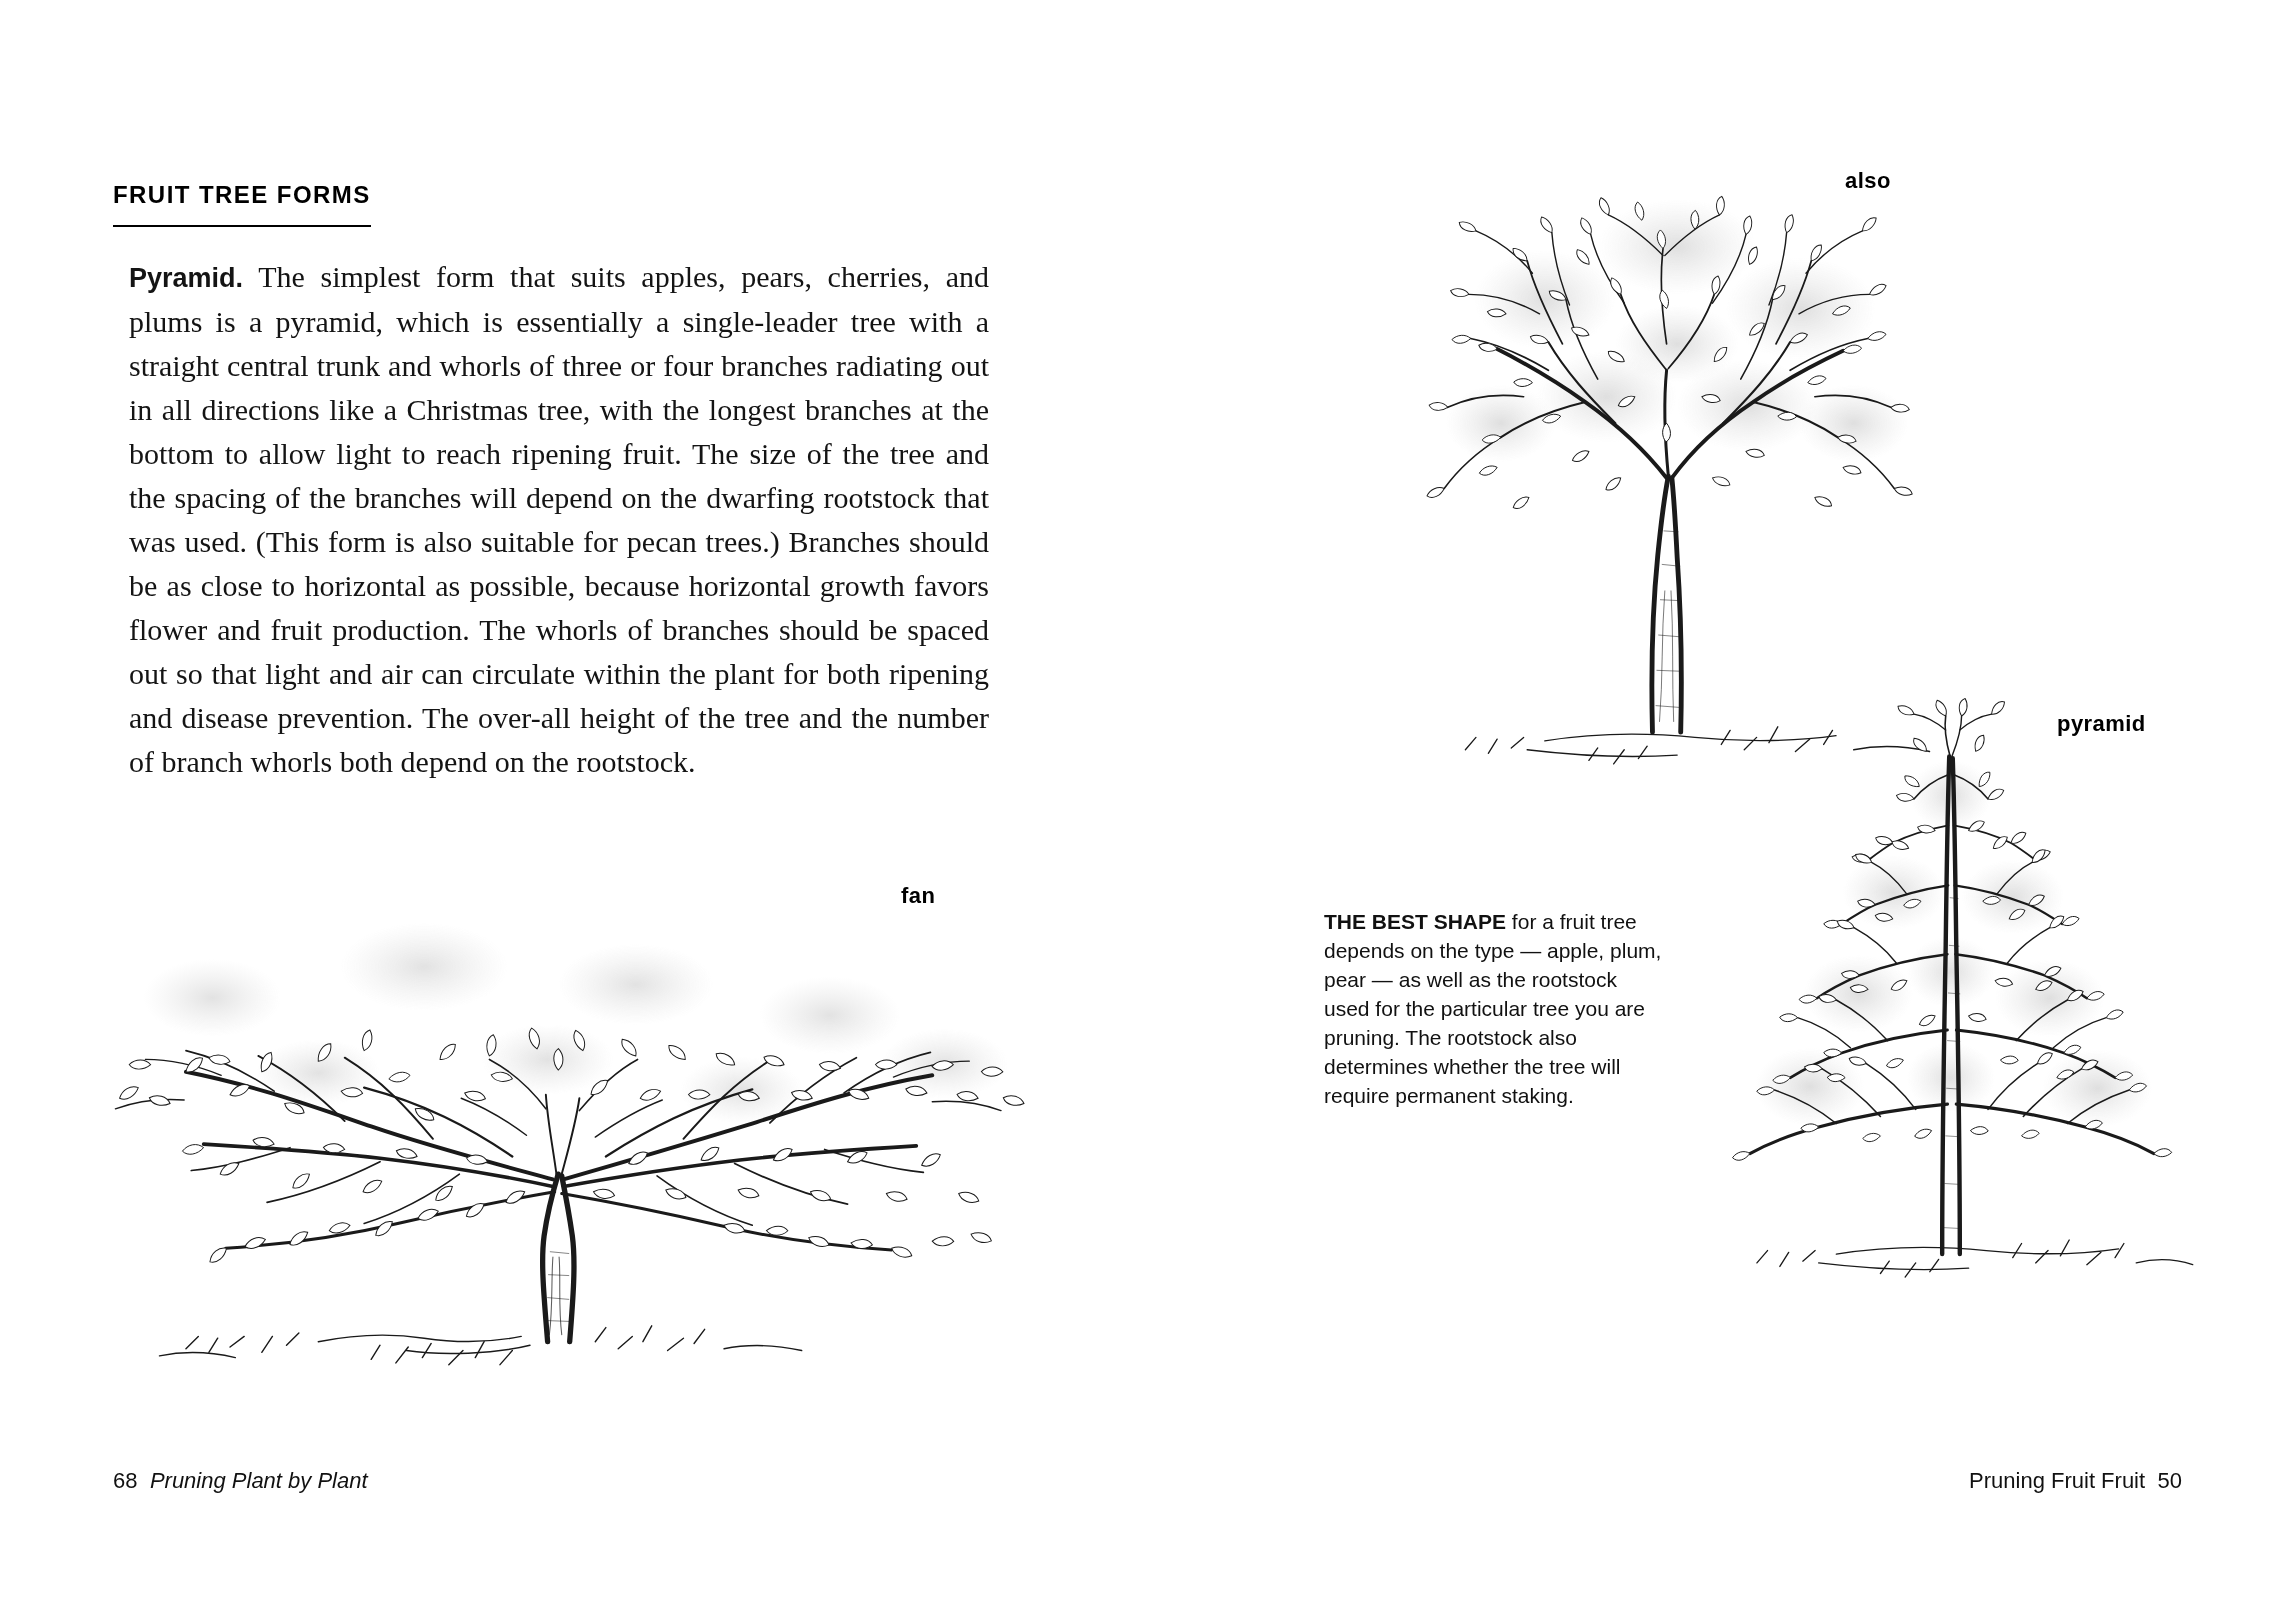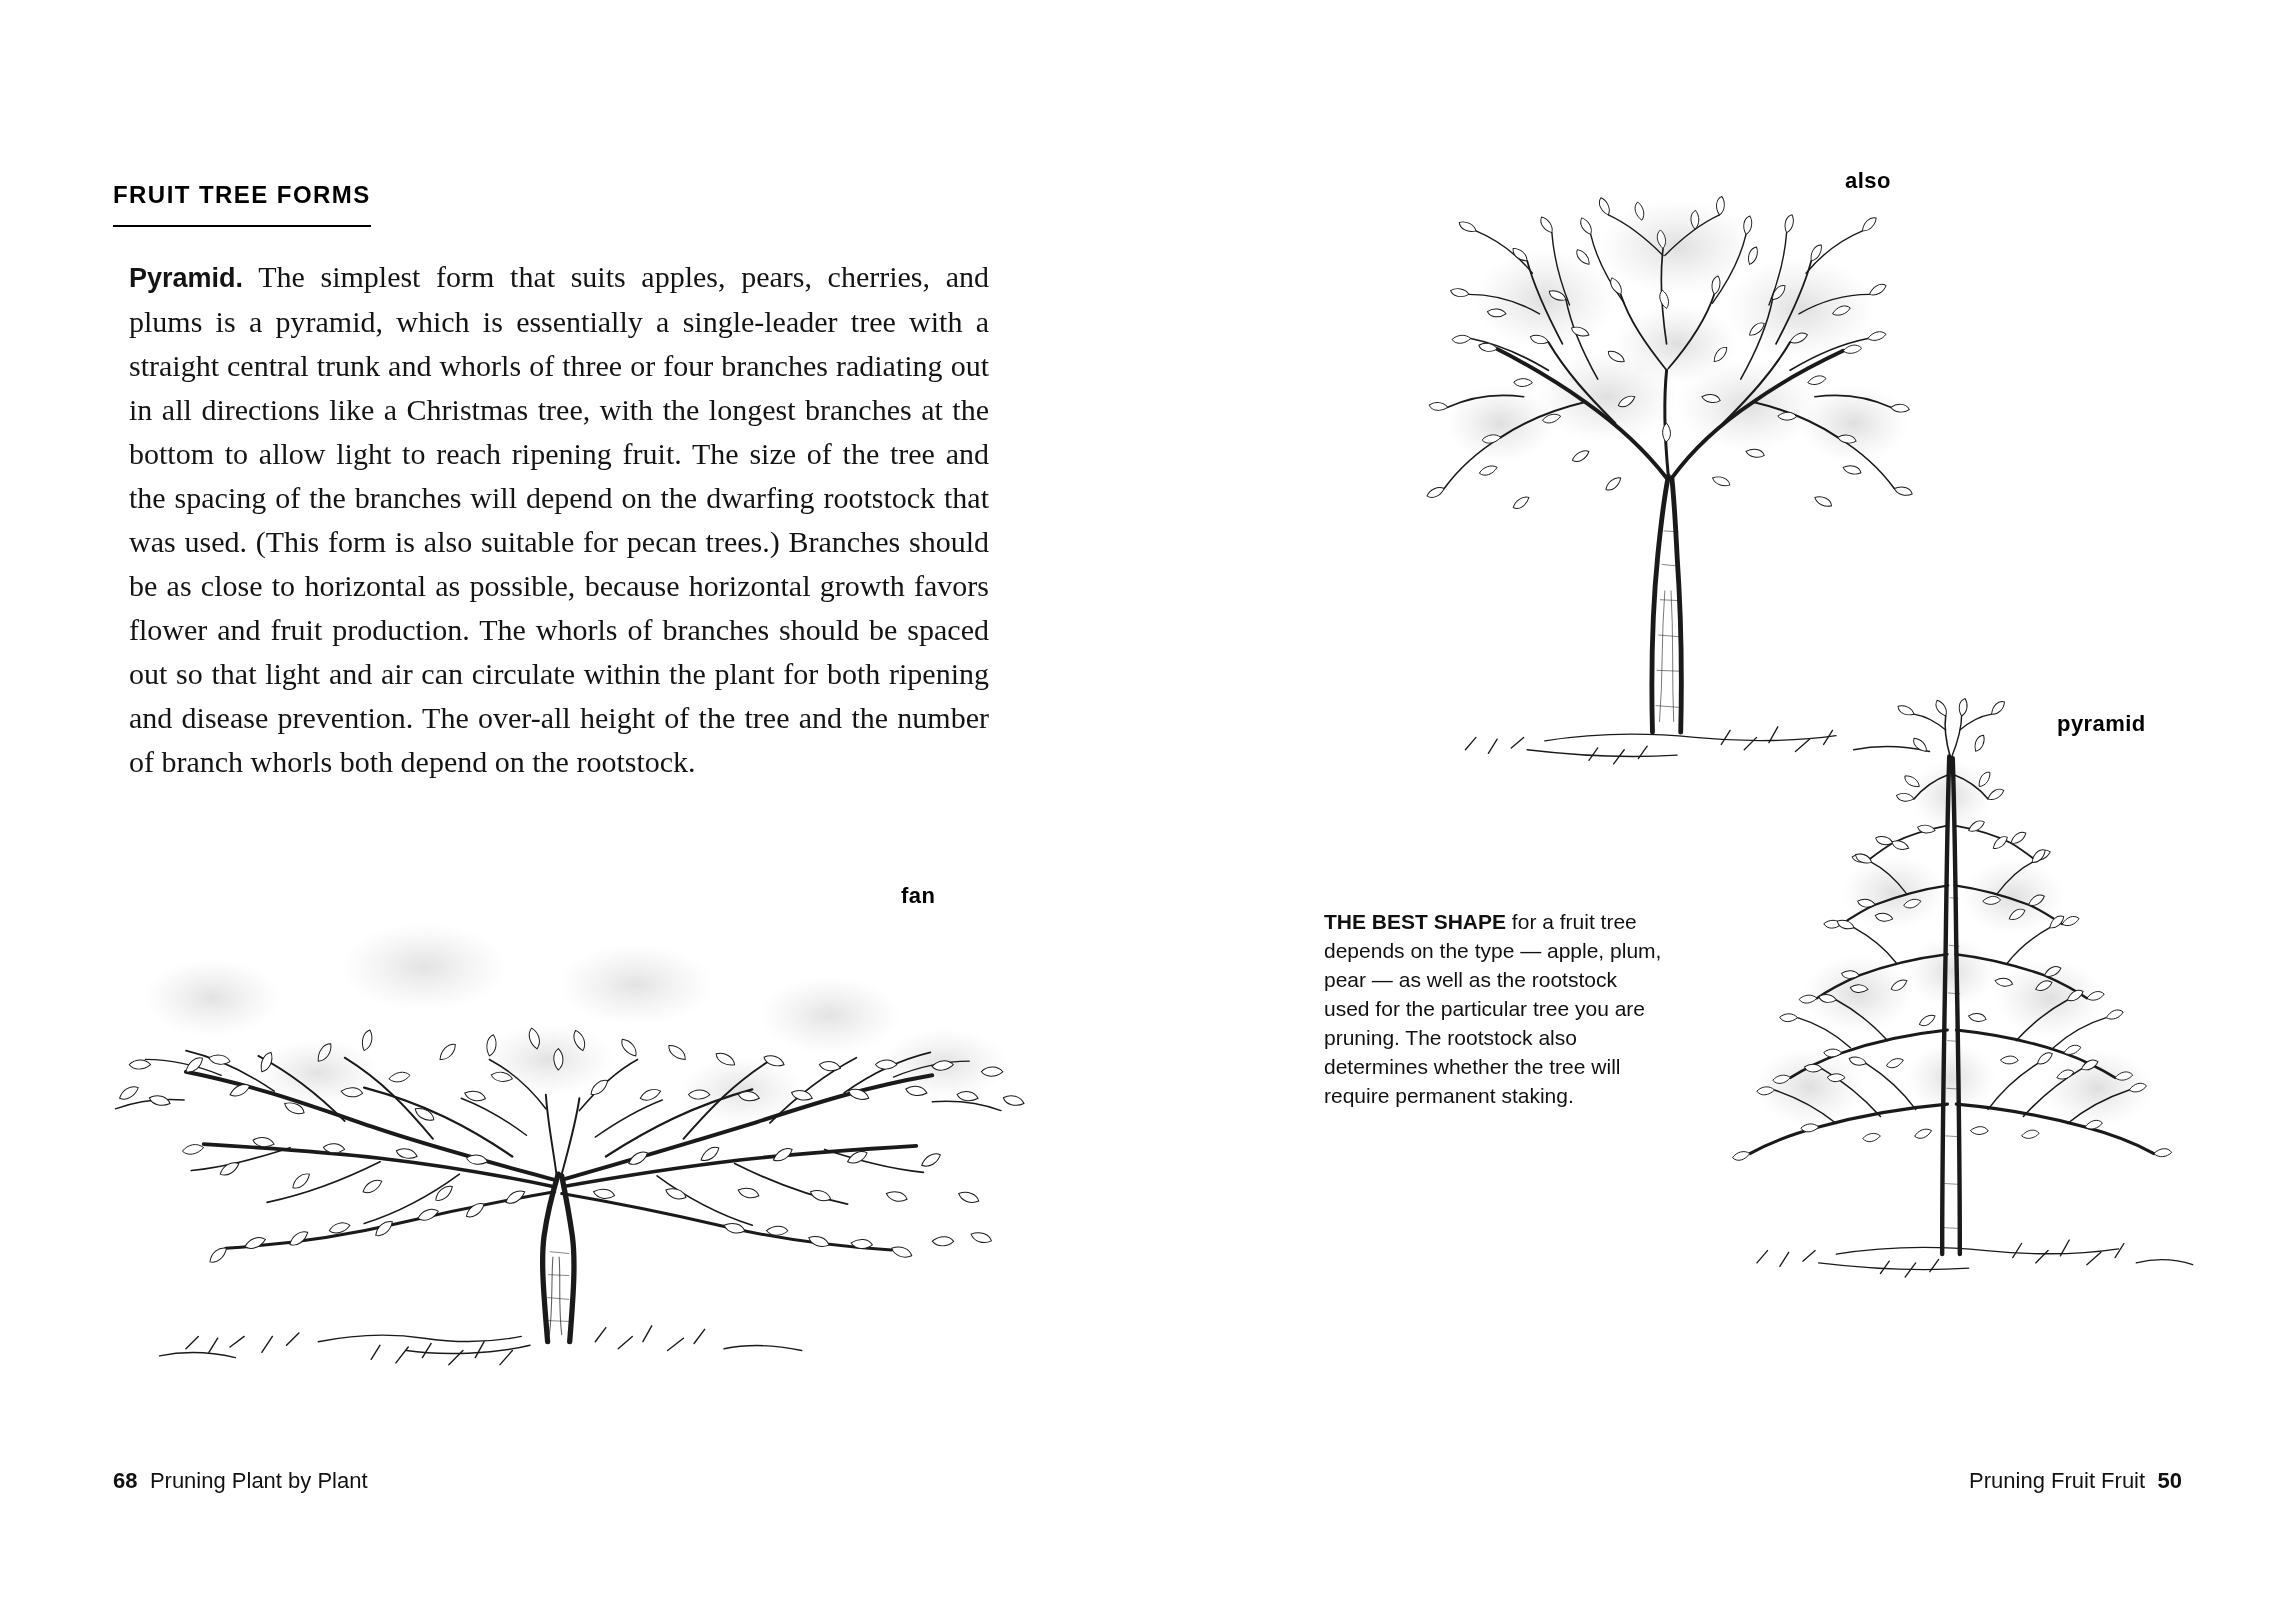--- a/index.html
+++ b/index.html
@@ -88,23 +88,23 @@
   .folio {
     position: absolute;
     bottom: 113px;
     font-family: "Liberation Sans", sans-serif;
     font-size: 22px;
     color: #111;
     white-space: nowrap;
   }
   .folio-left  { left: 113px; }
   .folio-right { right: 113px; }
-  .folio .num { font-weight: bold; }
+  .folio .num { font-weight: normal; }
   .folio .txt { font-weight: normal; }
-  .folio-left .txt  { margin-left: 12.4px; }
+  .folio-left .txt  { margin-left: 12.4px; font-style: italic; }
   .folio-right .num { margin-left: 12.4px; }
 
   
   .illus { position: absolute; }
   .illus svg { display: block; }
   .fan-illus     { left: 53px;  top: 883px; width: 1051px; height: 494px; }
   .bush-illus    { left: 1324px; top: 132px;  width: 724px;  height: 706px; }
   .pyramid-illus { left: 1704px; top: 689px;  width: 494px;  height: 645px; }
 </style>
 </head>

